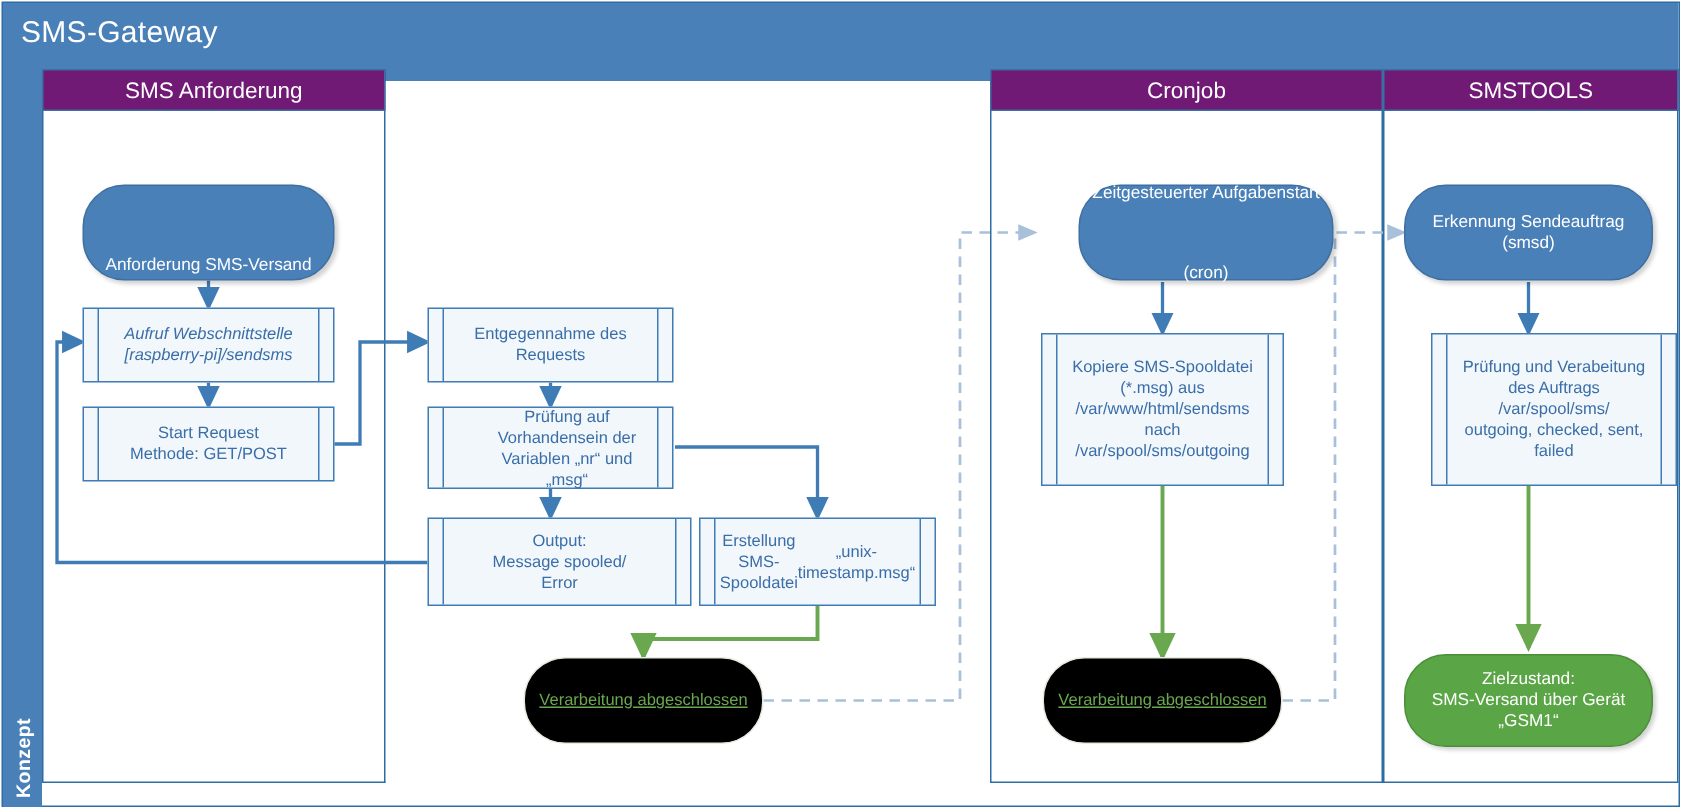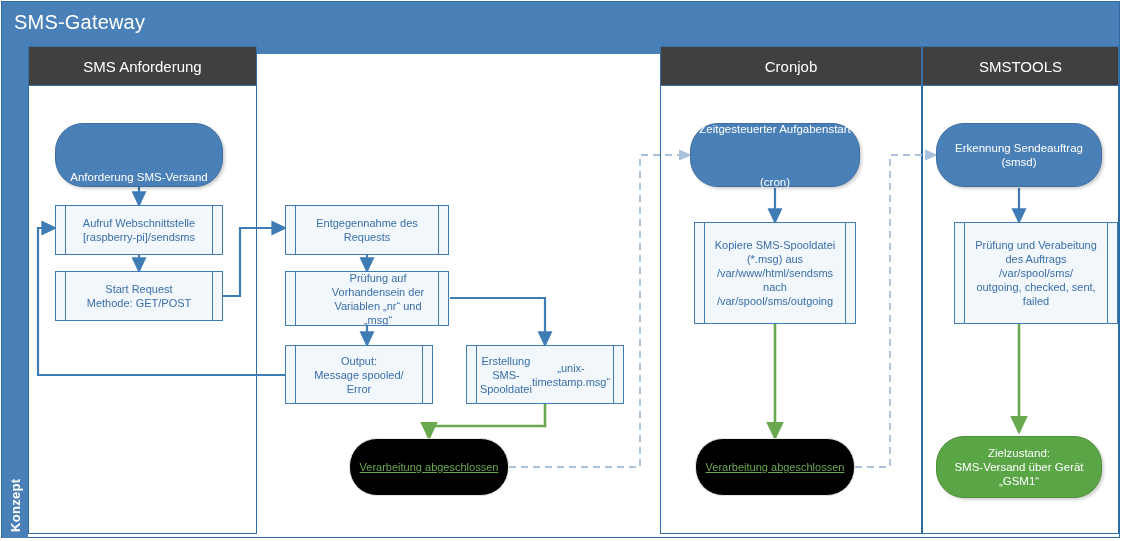--- a/index.html
+++ b/index.html
@@ -34,21 +34,21 @@
     transform:rotate(-90deg);
     color:#fff;font-size:13px;font-weight:bold;
     display:flex;align-items:center;justify-content:flex-start;
     padding-left:4px;box-sizing:border-box;
     letter-spacing:.3px;
   }
 
   
   .lane{position:absolute;top:46px;box-sizing:border-box;}
   .lane-head{
-    height:40px;background:#404040;border:1px solid #3a6fa3;box-sizing:border-box;
+    height:28px;background:#701a75;border:1px solid #3a6fa3;box-sizing:border-box;
     display:flex;align-items:center;justify-content:center;
     color:#fff;font-size:15px;
   }
   .lane-body{
     border-left:1px solid #2e6ca4;border-right:1px solid #2e6ca4;
     border-bottom:1px solid #2e6ca4;
     background:#ffffff;box-sizing:border-box;height:448px;
   }
 
   
@@ -157,57 +157,57 @@
     <path d="M1019,324 L1019,432" stroke="#6aa84f" stroke-width="2.6" fill="none" marker-end="url(#ah-green)"></path>
 
     <path d="M509,467 L640,467 L640,155 L690,155" stroke="#a8c0da" stroke-width="1.8" stroke-dasharray="7,5" fill="none" marker-end="url(#ah-dash)"></path>
     <path d="M855,467 L890,467 L890,155 L936,155" stroke="#a8c0da" stroke-width="1.8" stroke-dasharray="7,5" fill="none" marker-end="url(#ah-dash)"></path>
   </svg>
 
   <div class="node terminator" style="left:55px;top:123px;width:168px;height:64px;align-items:flex-end;">
     <span>Anforderung SMS-Versand</span>
   </div>
 
-  <div class="node process" style="left:55px;top:205px;width:168px;height:50px;flex-direction:column;">
+  <div class="node process" style="left:55px;top:205px;width:168px;height:50px;flex-direction:column;font-style:italic;">
     <span>Aufruf Webschnittstelle</span>
     <span>[raspberry-pi]/sendsms</span>
   </div>
 
   <div class="node process" style="left:55px;top:271px;width:168px;height:50px;flex-direction:column;">
     <span>Start Request</span>
     <span>Methode: GET/POST</span>
   </div>
 
   <div class="node process" style="left:285px;top:205px;width:164px;height:50px;flex-direction:column;">
     <span>Entgegennahme des</span>
     <span>Requests</span>
   </div>
 
   <div class="node process" style="left:285px;top:271px;width:164px;height:55px;flex-direction:column;padding-left:36px;">
     <span>Prüfung auf</span>
     <span>Vorhandensein der</span>
     <span>Variablen „nr“ und „msg“</span>
   </div>
 
-  <div class="node process" style="left:285px;top:345px;width:148px;height:59px;flex-direction:column;">
+  <div class="node process" style="left:285px;top:345px;width:176px;height:59px;flex-direction:column;">
     <span>Output:</span>
     <span>Message spooled/</span>
     <span>Error</span>
   </div>
 
   <div class="node process" style="left:466px;top:345px;width:158px;height:59px;flex-direction:row;">
     <span>Erstellung SMS-Spooldatei</span>
     <span>„unix-timestamp.msg“</span>
   </div>
 
   <div class="node terminator ghost" style="left:349px;top:438px;width:160px;height:58px;">
     <span>Verarbeitung abgeschlossen</span>
   </div>
 
-  <div class="node terminator" style="left:690px;top:123px;width:170px;height:64px;flex-direction:column;gap:39px;">
+  <div class="node terminator" style="left:719px;top:123px;width:170px;height:64px;flex-direction:column;gap:39px;">
     <span>Zeitgesteuerter Aufgabenstart</span>
     <span>(cron)</span>
   </div>
 
   <div class="node process" style="left:694px;top:222px;width:162px;height:102px;flex-direction:column;">
     <span>Kopiere SMS-Spooldatei</span>
     <span>(*.msg) aus</span>
     <span>/var/www/html/sendsms</span>
     <span>nach</span>
     <span>/var/spool/sms/outgoing</span>

